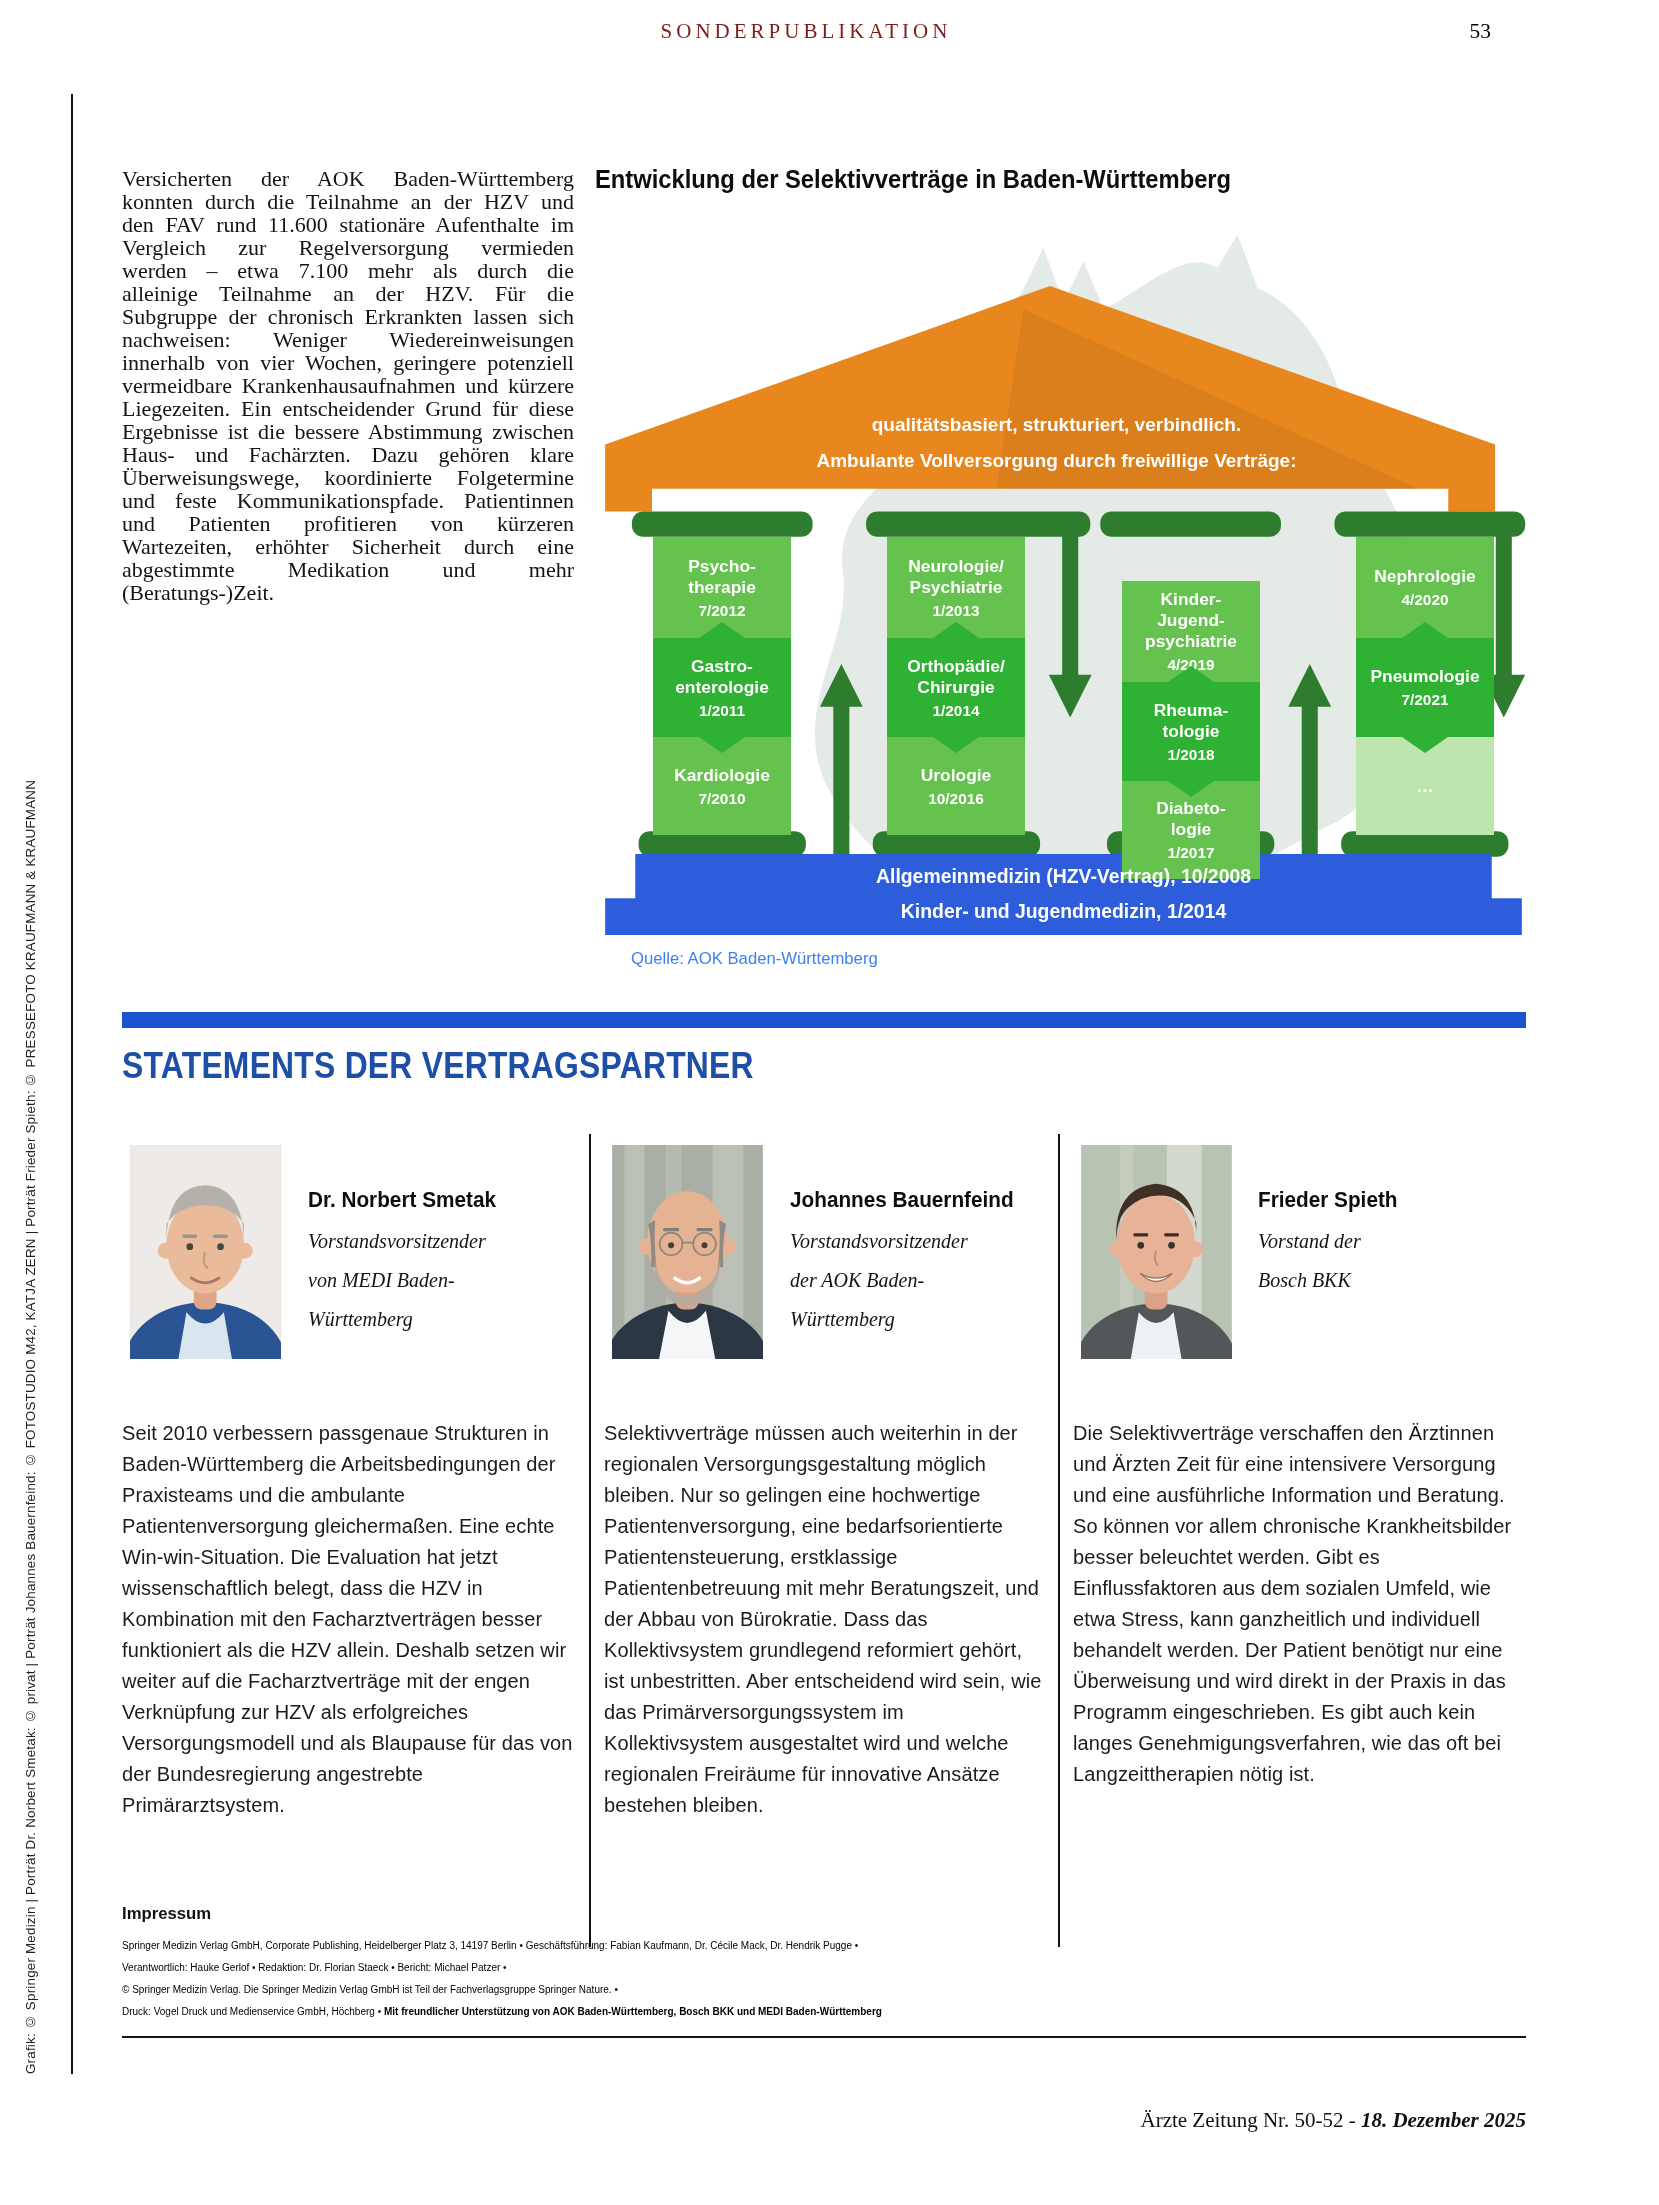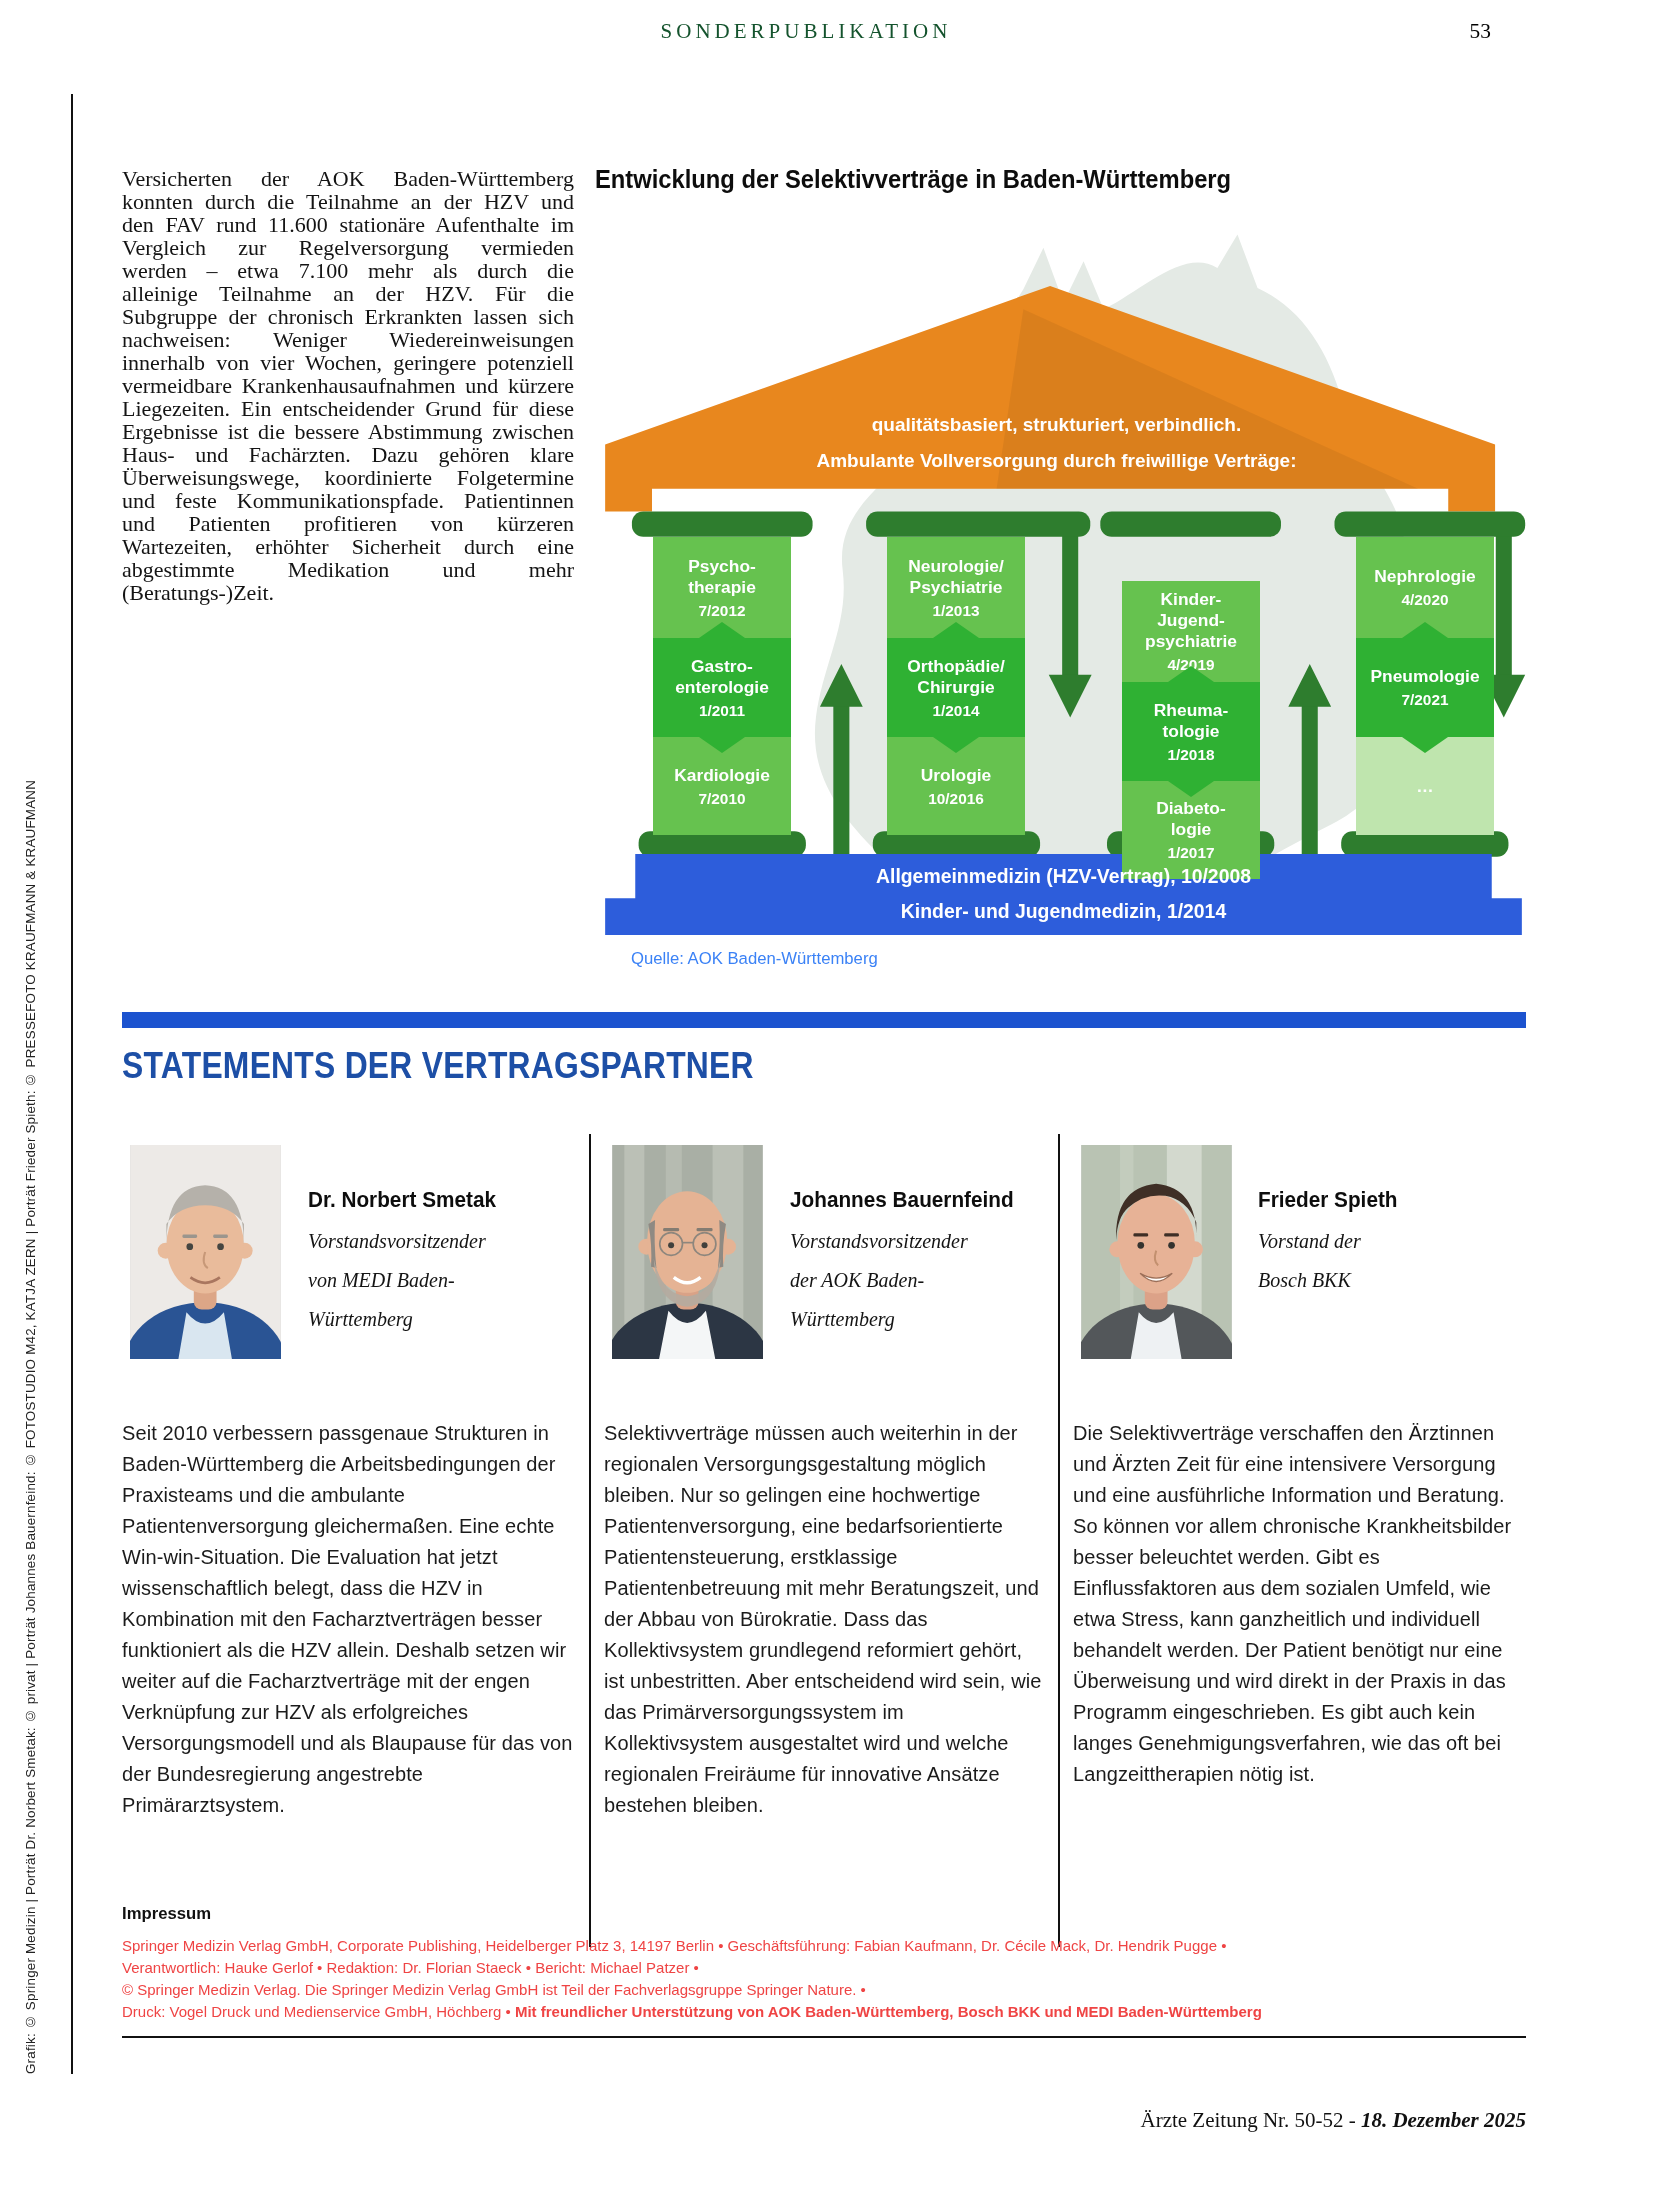--- a/index.html
+++ b/index.html
@@ -5,21 +5,21 @@
   html,body{margin:0;padding:0;}
   body{
     width:1660px;height:2205px;position:relative;background:#ffffff;
     font-family:"Liberation Sans",sans-serif;color:#111;
   }
   .abs{position:absolute;}
 
   
   .header-title{
     top:19px;left:0;width:1612px;text-align:center;
-    font-family:"Liberation Serif",serif;font-size:21px;letter-spacing:4px;color:#14532d;
+    font-family:"Liberation Serif",serif;font-size:21px;letter-spacing:4px;color:#7f1d1d;
   }
   .page-number{
     top:19px;right:169px;font-family:"Liberation Serif",serif;font-size:21.4px;color:#000000;
   }
 
   
   .left-rule{left:71px;top:94px;width:2px;height:1980px;background:#111;}
   .credits-vertical{
     left:17.4px;top:682px;height:1392px;width:27px;
     writing-mode:vertical-rl;transform:rotate(180deg);
@@ -84,21 +84,21 @@
     color:#141414;white-space:pre-line;
   }
   .name-block{width:274px;}
   .statement-text{
     font-size:20px;line-height:31px;color:#1b1b1b;letter-spacing:0.1px;
   }
 
   
   .impressum{left:122px;top:1904px;width:1405px;}
   .impressum .hd{font-size:16.7px;font-weight:bold;margin-bottom:10.7px;}
-  .impressum .ln{font-size:15px;line-height:22px;color:#ef4444;}
+  .impressum .ln{font-size:10px;line-height:22px;color:#000000;}
   .impressum .bold{font-weight:bold;}
   .bottom-rule{left:122px;top:2036px;width:1404px;height:2px;background:#111;}
   .footer{
     right:134px;top:2108px;font-family:"Liberation Serif",serif;font-size:21px;color:#111;
   }
   .footer .date{font-weight:bold;font-style:italic;}
 </style>
 </head>
 <body>
 

